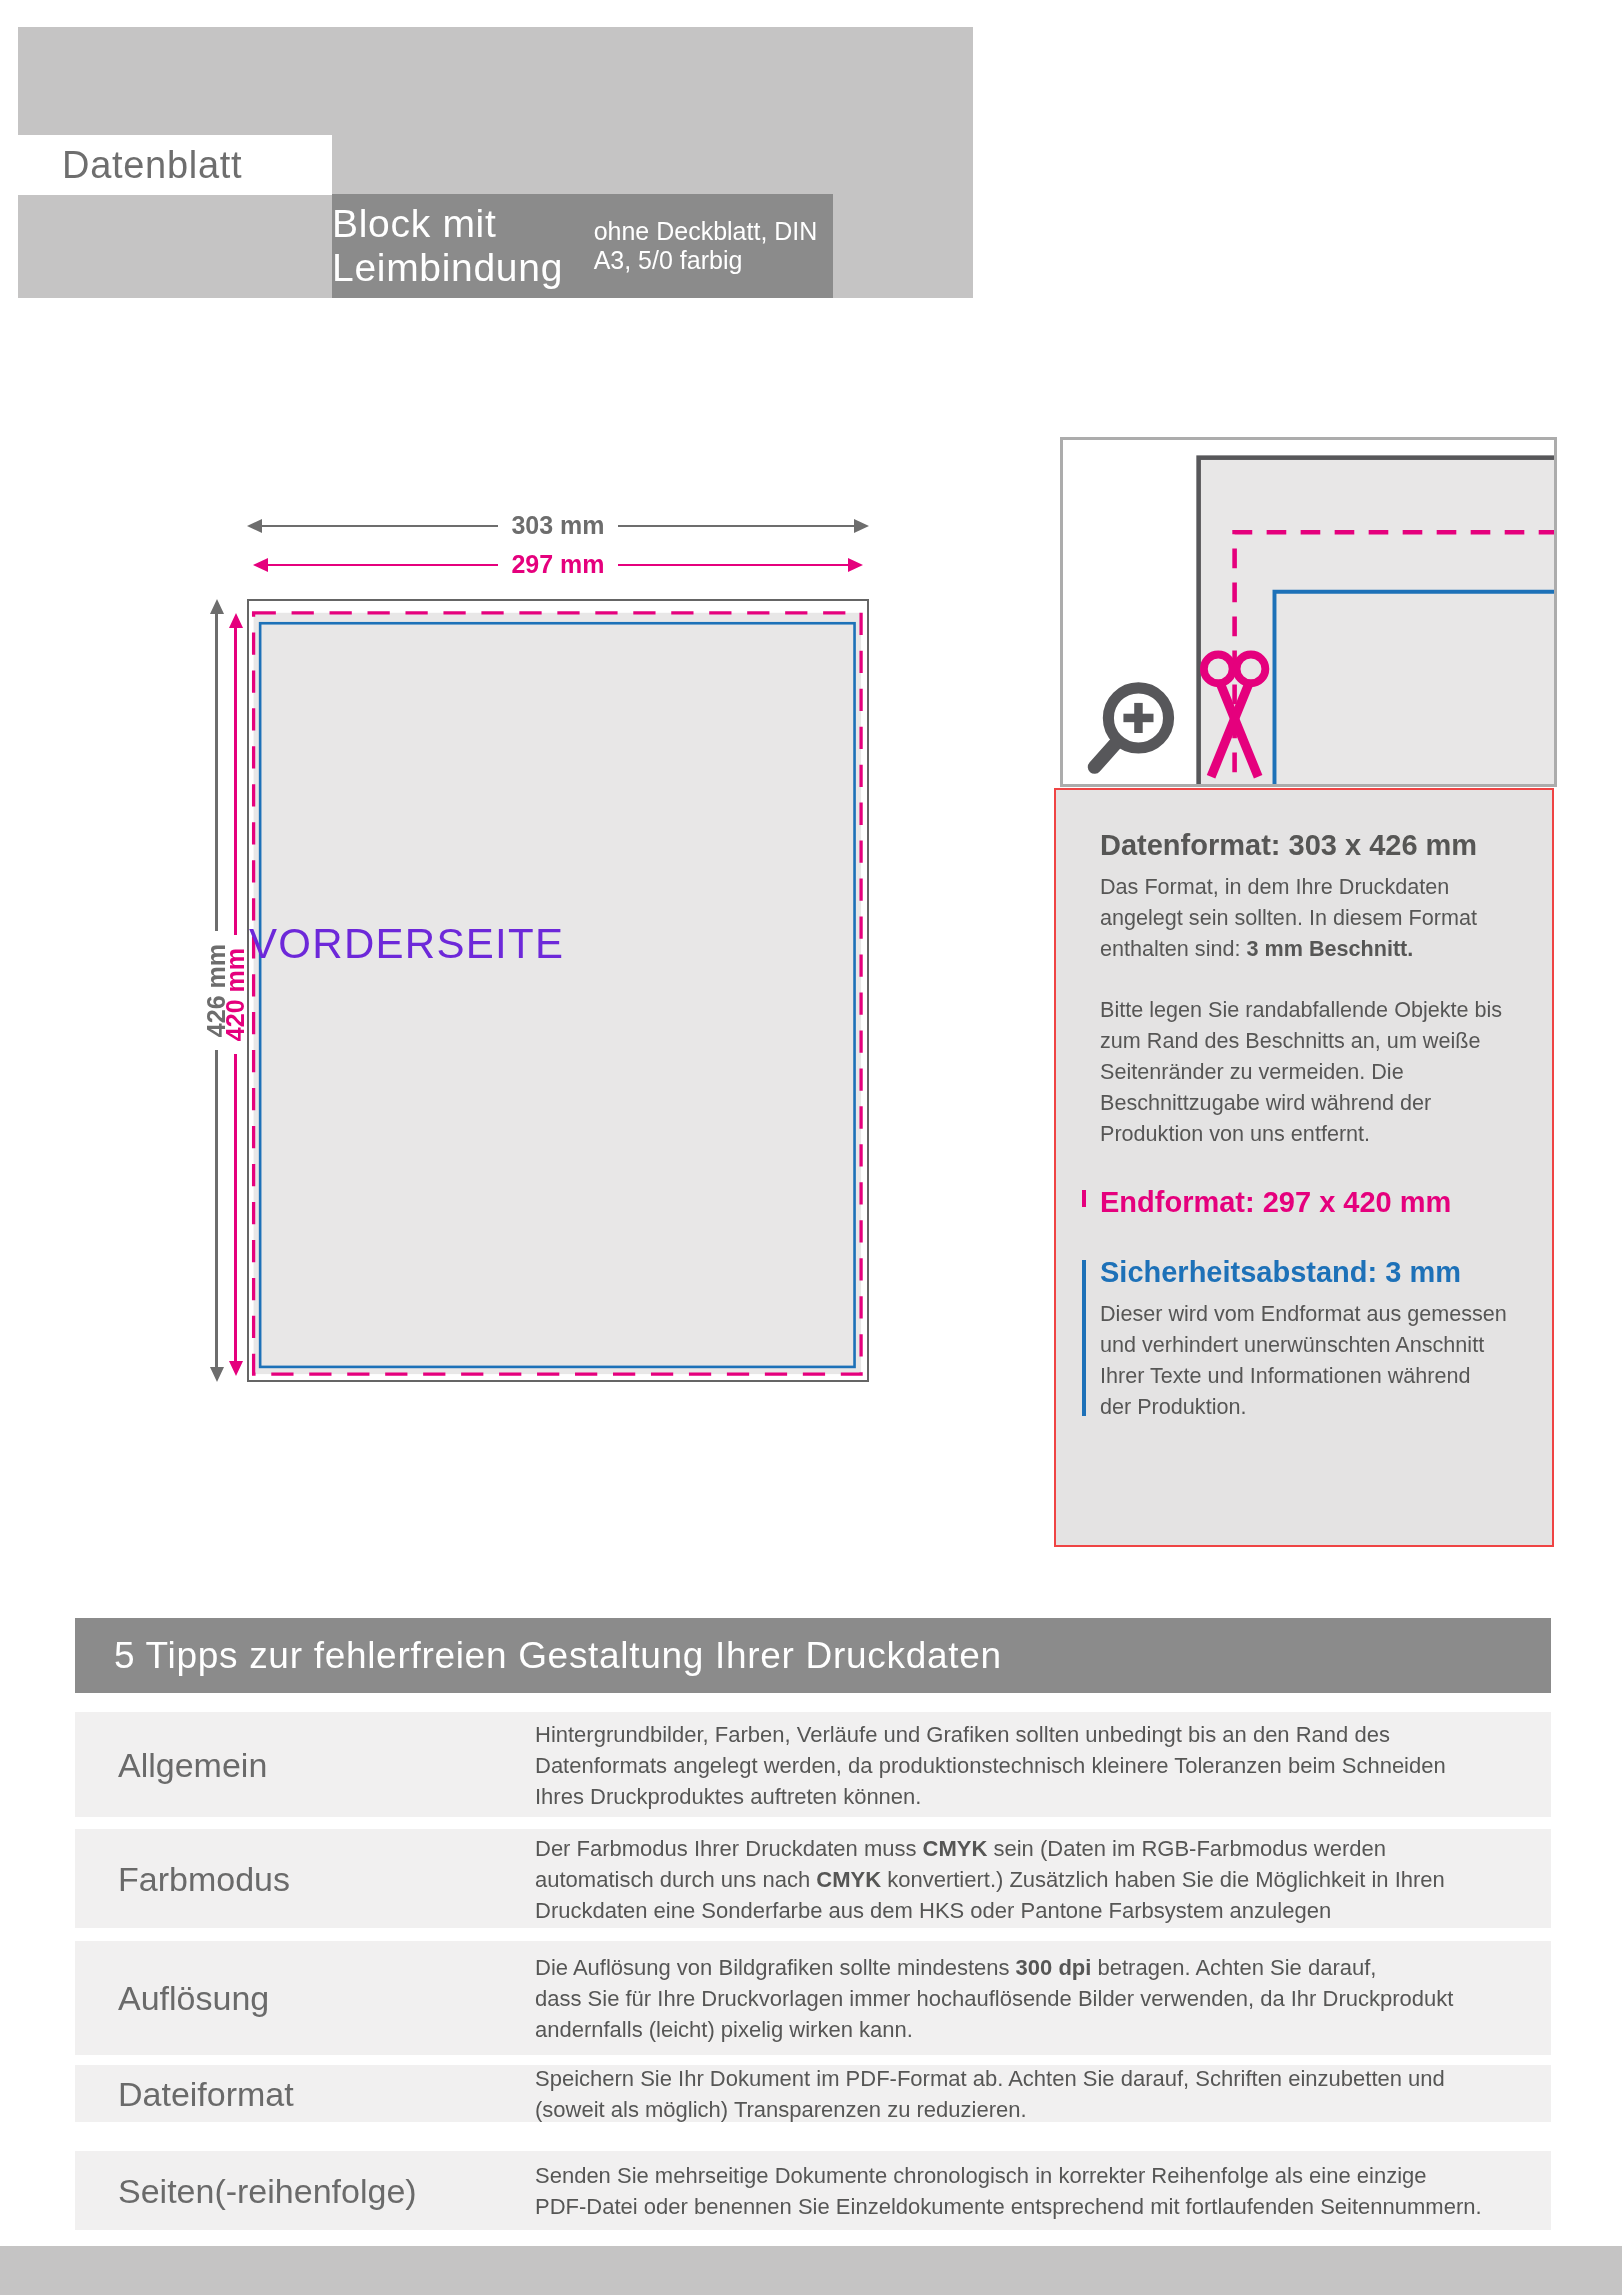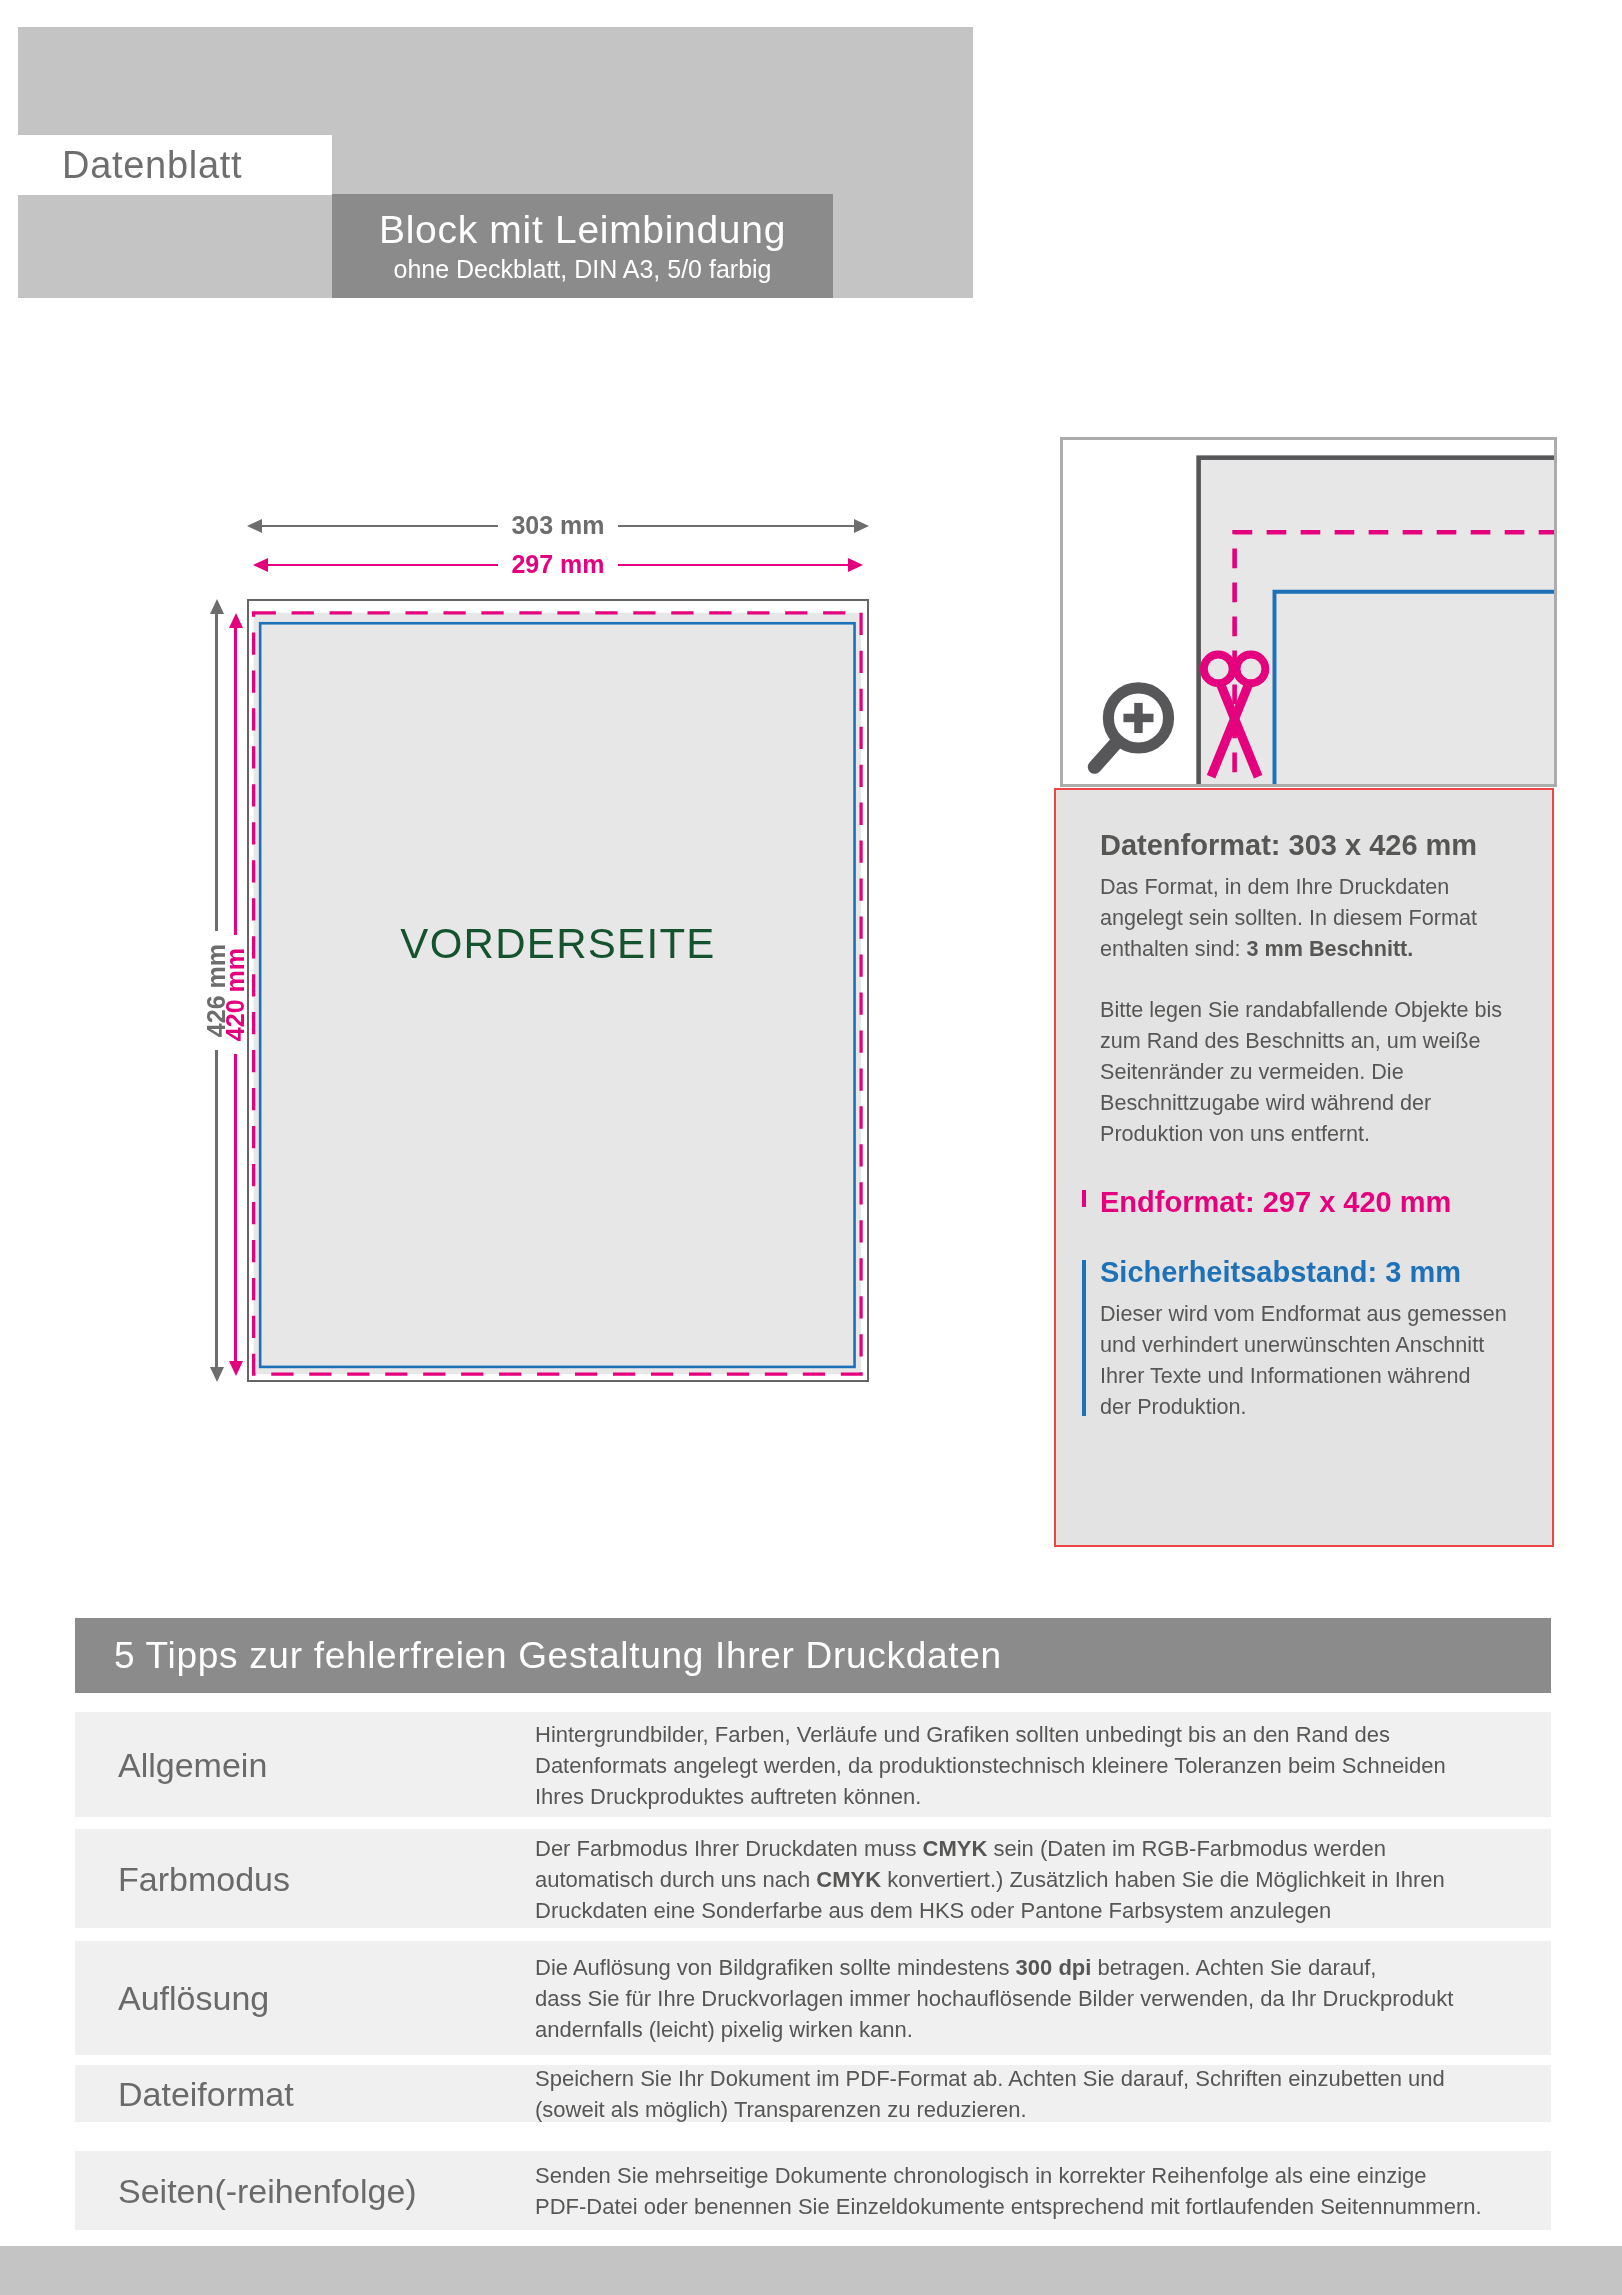--- a/index.html
+++ b/index.html
@@ -5,27 +5,27 @@
   html,body{margin:0;padding:0;background:#fff;}
   #page{
     position:relative;width:1623px;height:2295px;overflow:hidden;background:#ffffff;
     font-family:"Liberation Sans","DejaVu Sans",sans-serif;color:#565655;margin-top:9px;
   }
   
   .top-gray-block{position:absolute;left:18.3px;top:18.3px;width:955px;height:271px;background:#c5c4c4;}
   .datenblatt-box{position:absolute;left:0;top:126px;width:332px;height:60px;background:#ffffff;display:flex;align-items:center;}
   .datenblatt-box span{font-size:38px;color:#6e6e6e;padding-left:62px;letter-spacing:0.7px;}
   .title-bar{position:absolute;left:332px;top:185px;width:501px;height:104px;background:#8b8b8b;
-    display:flex;flex-direction:column;align-items:center;justify-content:center;gap:3.9px;}
+    display:flex;flex-direction:row;align-items:center;justify-content:center;gap:3.9px;}
   .title-bar .t1{color:#fff;font-size:39px;letter-spacing:0.7px;}
   .title-bar .t2{color:#fff;font-size:25px;}
   
   .sheet{position:absolute;left:247px;top:590px;width:618px;height:779px;border:2px solid #656565;background:#fff;}
   .sheet svg{position:absolute;left:0;top:0;width:100%;height:100%;display:block;}
-  .vorderseite{position:absolute;left:0;right:0;top:41%;text-align:center;font-size:42px;color:#14532d;letter-spacing:1.3px;}
+  .vorderseite{position:absolute;left:0;right:0;top:41%;text-align:left;font-size:42px;color:#6d28d9;letter-spacing:1.3px;}
   .dim-h{position:absolute;height:23.6px;display:flex;align-items:center;}
   .dim-h .line{flex:1;height:2.6px;background:currentColor;}
   .dim-label{font-size:25px;font-weight:600;margin:0 13px;white-space:nowrap;}
   .ah{width:0;height:0;border-top:7.2px solid transparent;border-bottom:7.2px solid transparent;}
   .ah.left{border-right:15.7px solid currentColor;}
   .ah.right{border-left:15.7px solid currentColor;}
   .dim-v{position:absolute;width:25px;display:flex;flex-direction:column;align-items:center;}
   .dim-v .vline{flex:1;width:2.6px;background:currentColor;}
   .dim-v .dim-label{writing-mode:vertical-rl;transform:rotate(180deg);margin:13px 0;}
   .ahv{width:0;height:0;border-left:7.2px solid transparent;border-right:7.2px solid transparent;}

